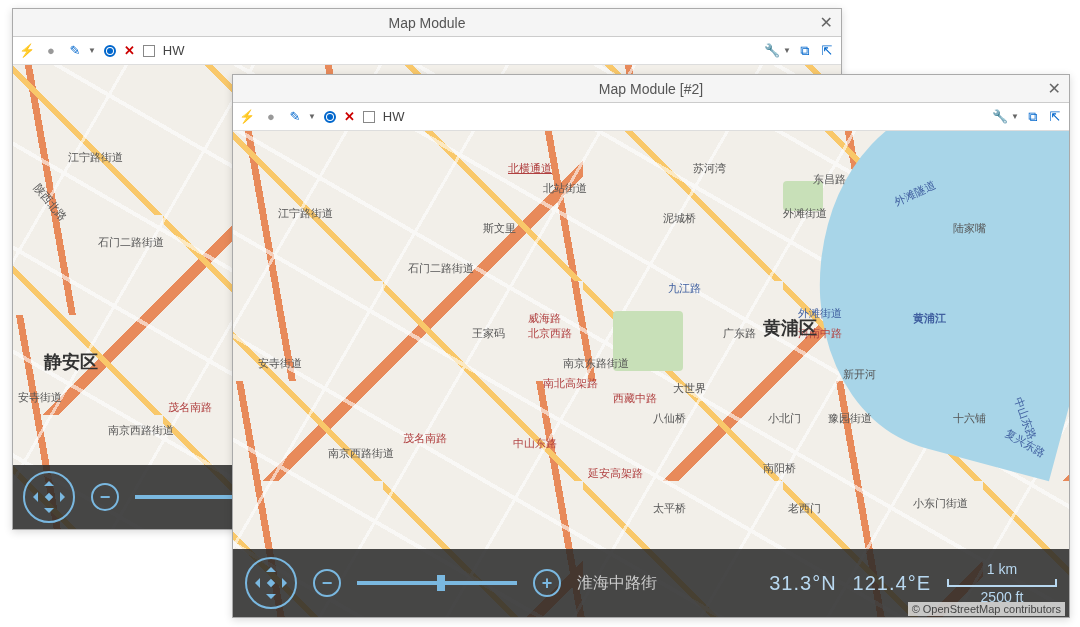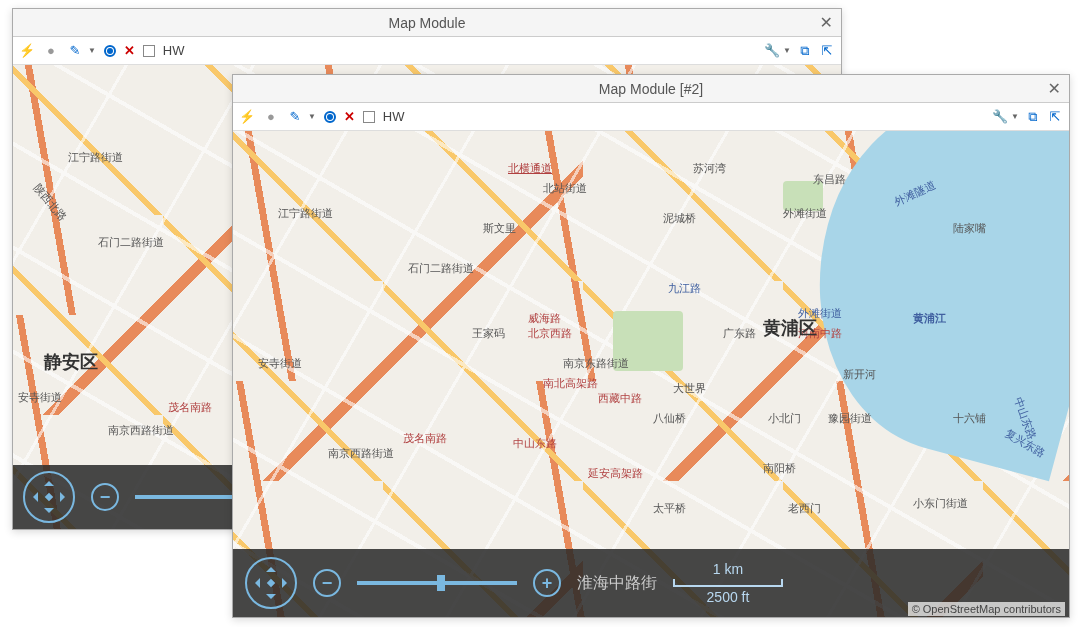--- a/index.html
+++ b/index.html
@@ -277,21 +277,21 @@
     <span class="map-label road-label-red" style="top:245px; left:310px;">南北高架路</span>
     <span class="map-label road-label-red" style="top:335px; left:355px;">延安高架路</span>
     <span class="map-label road-label-red" style="top:195px; left:295px;">北京西路</span>
     <span class="map-label" style="top:50px; left:310px;">北站街道</span>
     <span class="map-label" style="top:90px; left:250px;">斯文里</span>
     <span class="map-label road-label-red" style="top:30px; left:275px;text-decoration:underline;">北横通道</span>
     <span class="map-label" style="top:30px; left:460px;">苏河湾</span>
     <span class="map-label" style="top:80px; left:430px;">泥城桥</span>
     <span class="map-label" style="top:195px; left:239px;">王家码</span>
     <span class="map-label road-label-red" style="top:180px; left:295px;">威海路</span>
-    <span class="map-label road-label-red" style="top:260px; left:365px;">西藏中路</span>
+    <span class="map-label road-label-red" style="top:260px; left:380px;">西藏中路</span>
     <span class="map-label road-label-red" style="top:305px; left:280px;">中山东路</span>
     <span class="map-label road-label-blue" style="top:150px; left:435px;">九江路</span>
     <span class="map-label road-label-red" style="top:300px; left:170px;">茂名南路</span>
     <span class="map-label" style="top:250px; left:440px;">大世界</span>
     <span class="map-label" style="top:280px; left:420px;">八仙桥</span>
     <span class="map-label" style="top:370px; left:420px;font-family:Liberation Mono, monospace;">太平桥</span>
     <span class="map-label" style="top:370px; left:555px;">老西门</span>
     <span class="map-label" style="top:365px; left:680px;">小东门街道</span>
     <span class="map-label" style="top:280px; left:595px;">豫园街道</span>
     <span class="map-label" style="top:280px; left:720px;">十六铺</span>
@@ -318,20 +318,24 @@
         <div class="dpad-arrow dpad-left"></div>
         <div class="dpad-arrow dpad-right"></div>
         <div class="dpad-center"></div>
       </div>
       <div class="zoom-btn">−</div>
       <div class="zoom-slider">
         <div class="zoom-thumb"></div>
       </div>
       <div class="zoom-btn">+</div>
       <span class="map-label" style="position:static;color:#ccc;font-size:16px;">淮海中路街</span>
+      <div class="coords">
+        <span>31.3°N</span>
+        <span>121.4°E</span>
+      </div>
       <div class="scalebar">
         <span class="scalebar-text">1 km</span>
         <div class="scalebar-line"></div>
         <span class="scalebar-text">2500 ft</span>
       </div>
     </div>
     <div class="attribution">© OpenStreetMap contributors</div>
   </div>
 </div>
 

